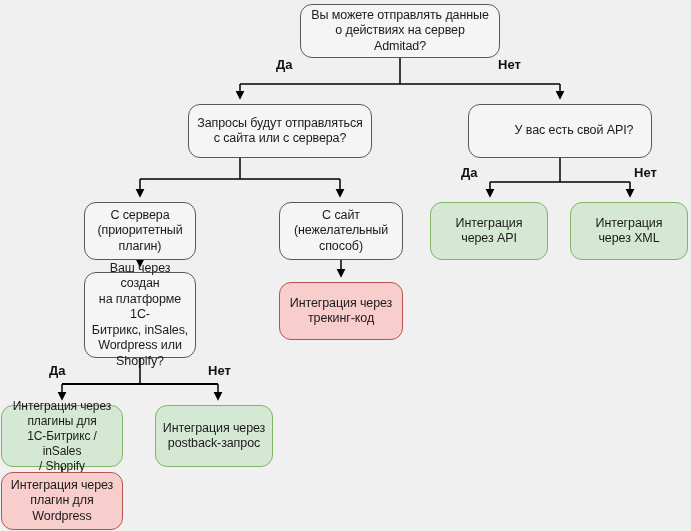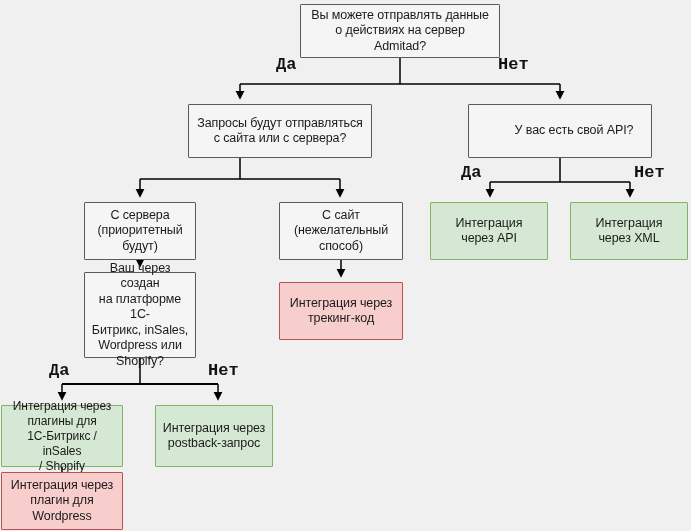--- a/index.html
+++ b/index.html
@@ -27,21 +27,21 @@
     height: 531px;
     pointer-events: none;
   }
   .node {
     position: absolute;
     box-sizing: border-box;
     display: flex;
     align-items: center;
     justify-content: center;
     text-align: center;
-    border-radius: 1px;
+    border-radius: 12px;
     font-size: 12.5px;
     line-height: 15.5px;
     color: #1a1a1a;
     padding: 2px 5px;
     white-space: pre-line;
     letter-spacing: -0.1px;
   }
   .node.gray {
     background: #f5f5f5;
     border: 1.4px solid #5a5a5a;
@@ -49,26 +49,25 @@
   .node.green {
     background: #d5e8d4;
     border: 1.4px solid #82b366;
   }
   .node.pink {
     background: #f8cecc;
     border: 1.4px solid #b85450;
   }
   .edge-label {
     position: absolute;
-    font-size: 17px;
+    font-size: 13px;
     font-weight: bold;
     color: #111;
     line-height: 14px;
     white-space: nowrap;
-    font-family: Liberation Mono, monospace;
   }
 </style>
 </head>
 <body>
 
 <div id="canvas">
 
   <svg id="edges" viewBox="0 0 691 531" xmlns="http://www.w3.org/2000/svg">
     <defs>
       <marker id="arrow" markerWidth="8" markerHeight="8" refX="4.2" refY="3" orient="auto" markerUnits="strokeWidth">
@@ -107,21 +106,21 @@
 о действиях на сервер
 Admitad?</div>
 
   <div class="node gray" style="left:148px; top:104px; width:184px; height:54px;margin-left:40px;">Запросы будут отправляться
 с сайта или с сервера?</div>
 
   <div class="node gray" style="left:468px; top:104px; width:184px; height:54px;padding-left:33px;">У вас есть свой API?</div>
 
   <div class="node gray" style="left:84px; top:202px; width:112px; height:58px;">С сервера
 (приоритетный
-будут)</div>
+плагин)</div>
 
   <div class="node gray" style="left:279px; top:202px; width:124px; height:58px;">С сайт
 (нежелательный
 способ)</div>
 
   <div class="node green" style="left:430px; top:202px; width:118px; height:58px;">Интеграция
 через API</div>
 
   <div class="node green" style="left:570px; top:202px; width:118px; height:58px;">Интеграция
 через XML</div>

